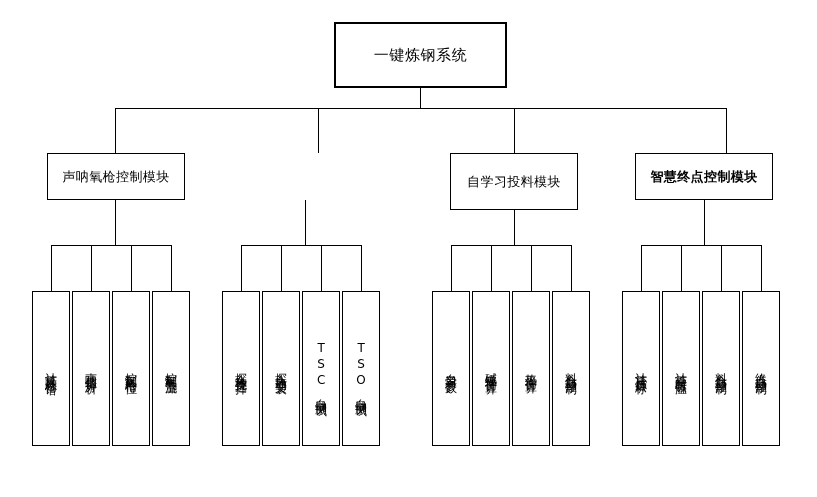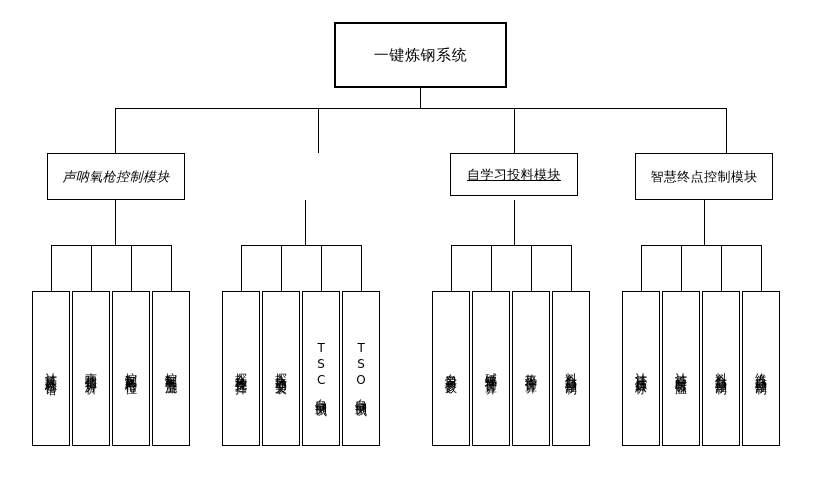--- a/index.html
+++ b/index.html
@@ -94,21 +94,21 @@
 
   <div class="vline" style="left:420px; top:88px; height:20px;"></div>
 
   <div class="hline" style="left:115px; top:108px; width:611px;"></div>
 
   <div class="vline" style="left:115px; top:108px; height:45px;"></div>
   <div class="vline" style="left:318px; top:108px; height:45px;"></div>
   <div class="vline" style="left:514px; top:108px; height:45px;"></div>
   <div class="vline" style="left:726px; top:108px; height:45px;"></div>
 
-  <div class="node module" style="left:47px; top:153px; width:138px; height:47px;font-style:italic;">
+  <div class="node module" style="left:47px; top:153px; width:138px; height:47px;">
     <span>声呐氧枪控制模块</span>
   </div>
   <div class="vline" style="left:115px; top:200px; height:45px;"></div>
   <div class="hline" style="left:51px; top:245px; width:120px;"></div>
   <div class="vline thin" style="left:51px; top:245px; height:46px;"></div>
   <div class="vline thin" style="left:91px; top:245px; height:46px;"></div>
   <div class="vline thin" style="left:131px; top:245px; height:46px;"></div>
   <div class="vline thin" style="left:171px; top:245px; height:46px;"></div>
 
   <div class="node leaf" style="left:32px; top:291px; width:38px; height:155px;">
@@ -137,21 +137,21 @@
   <div class="node leaf" style="left:262px; top:291px; width:38px; height:155px;">
     <span class="leaf-text">探头自动安装</span>
   </div>
   <div class="node leaf" style="left:302px; top:291px; width:38px; height:155px;">
     <span class="leaf-text">TSC自动测试</span>
   </div>
   <div class="node leaf" style="left:342px; top:291px; width:38px; height:155px;">
     <span class="leaf-text">TSO自动测试</span>
   </div>
 
-  <div class="node module" style="left:450px; top:153px; width:128px; height:43px;text-decoration:underline;">
+  <div class="node module" style="left:450px; top:153px; width:128px; height:57px;">
     <span>自学习投料模块</span>
   </div>
   <div class="vline" style="left:514px; top:200px; height:45px;"></div>
   <div class="hline" style="left:451px; top:245px; width:120px;"></div>
   <div class="vline thin" style="left:451px; top:245px; height:46px;"></div>
   <div class="vline thin" style="left:491px; top:245px; height:46px;"></div>
   <div class="vline thin" style="left:531px; top:245px; height:46px;"></div>
   <div class="vline thin" style="left:571px; top:245px; height:46px;"></div>
 
   <div class="node leaf" style="left:432px; top:291px; width:38px; height:155px;">
@@ -160,21 +160,21 @@
   <div class="node leaf" style="left:472px; top:291px; width:38px; height:155px;">
     <span class="leaf-text">碱镁平衡计算</span>
   </div>
   <div class="node leaf" style="left:512px; top:291px; width:38px; height:155px;">
     <span class="leaf-text">热平衡计算</span>
   </div>
   <div class="node leaf" style="left:552px; top:291px; width:38px; height:155px;">
     <span class="leaf-text">料仓自动控制</span>
   </div>
 
-  <div class="node module" style="left:635px; top:153px; width:138px; height:47px;">
+  <div class="node module" style="left:635px; top:153px; width:138px; height:47px;font-weight:bold;">
     <span>智慧终点控制模块</span>
   </div>
   <div class="vline" style="left:704px; top:200px; height:45px;"></div>
   <div class="hline" style="left:641px; top:245px; width:120px;"></div>
   <div class="vline thin" style="left:641px; top:245px; height:46px;"></div>
   <div class="vline thin" style="left:681px; top:245px; height:46px;"></div>
   <div class="vline thin" style="left:721px; top:245px; height:46px;"></div>
   <div class="vline thin" style="left:761px; top:245px; height:46px;"></div>
 
   <div class="node leaf" style="left:622px; top:291px; width:38px; height:155px;">

